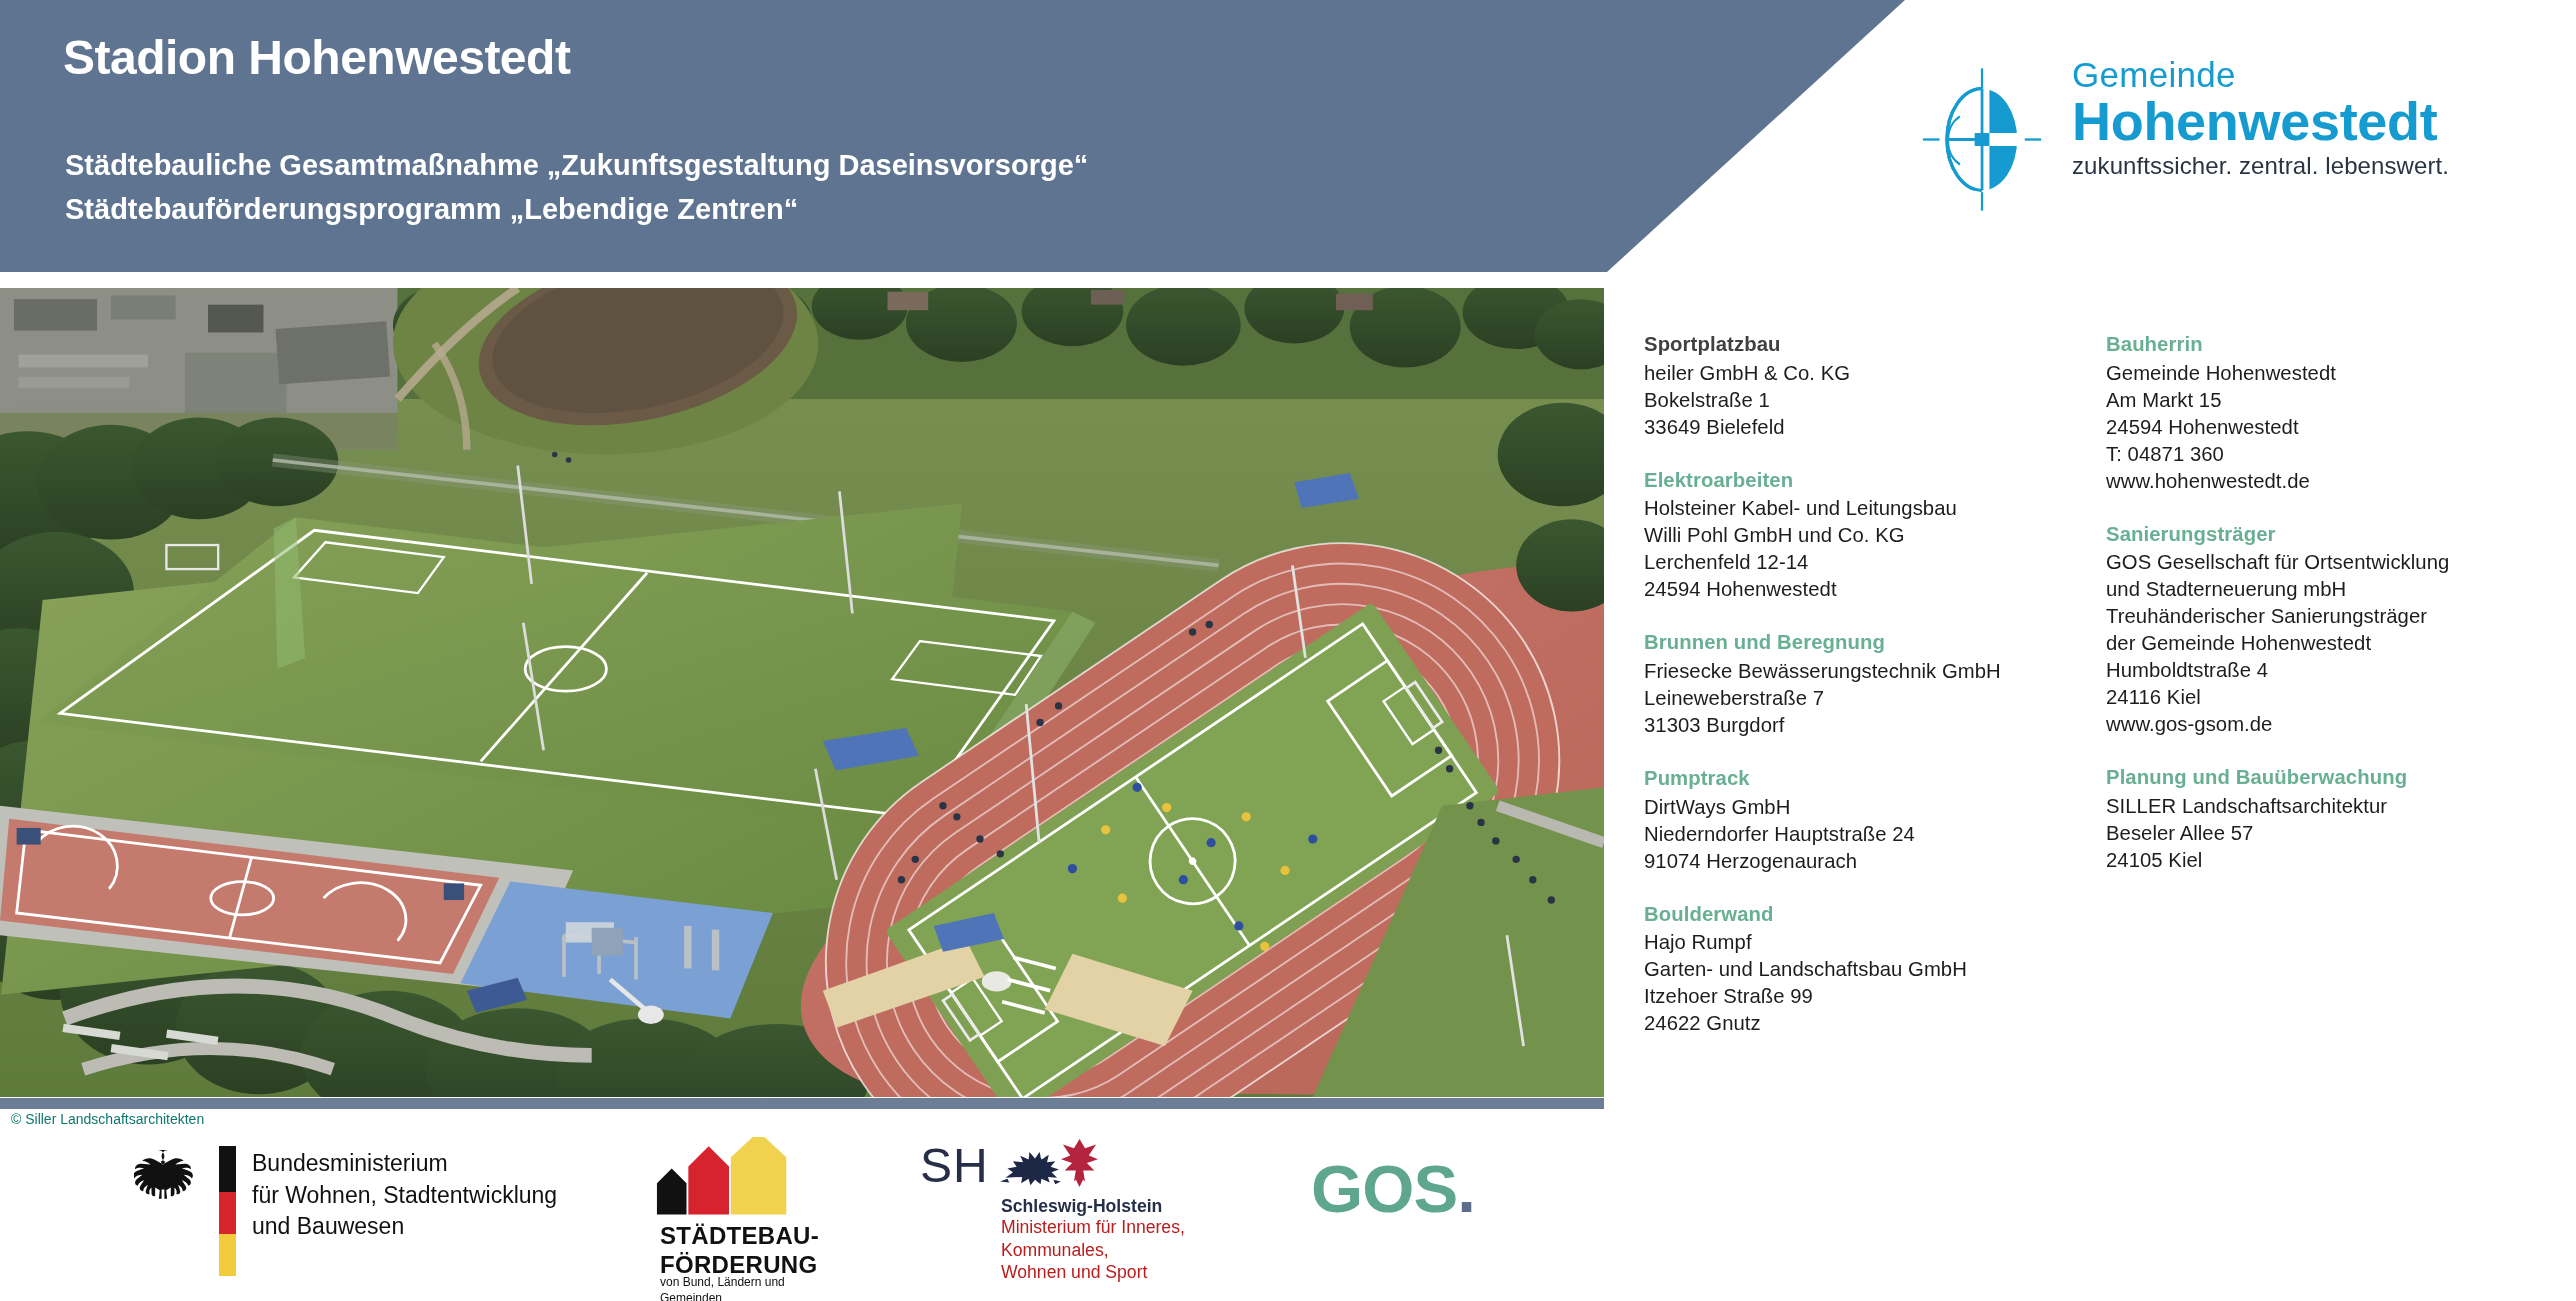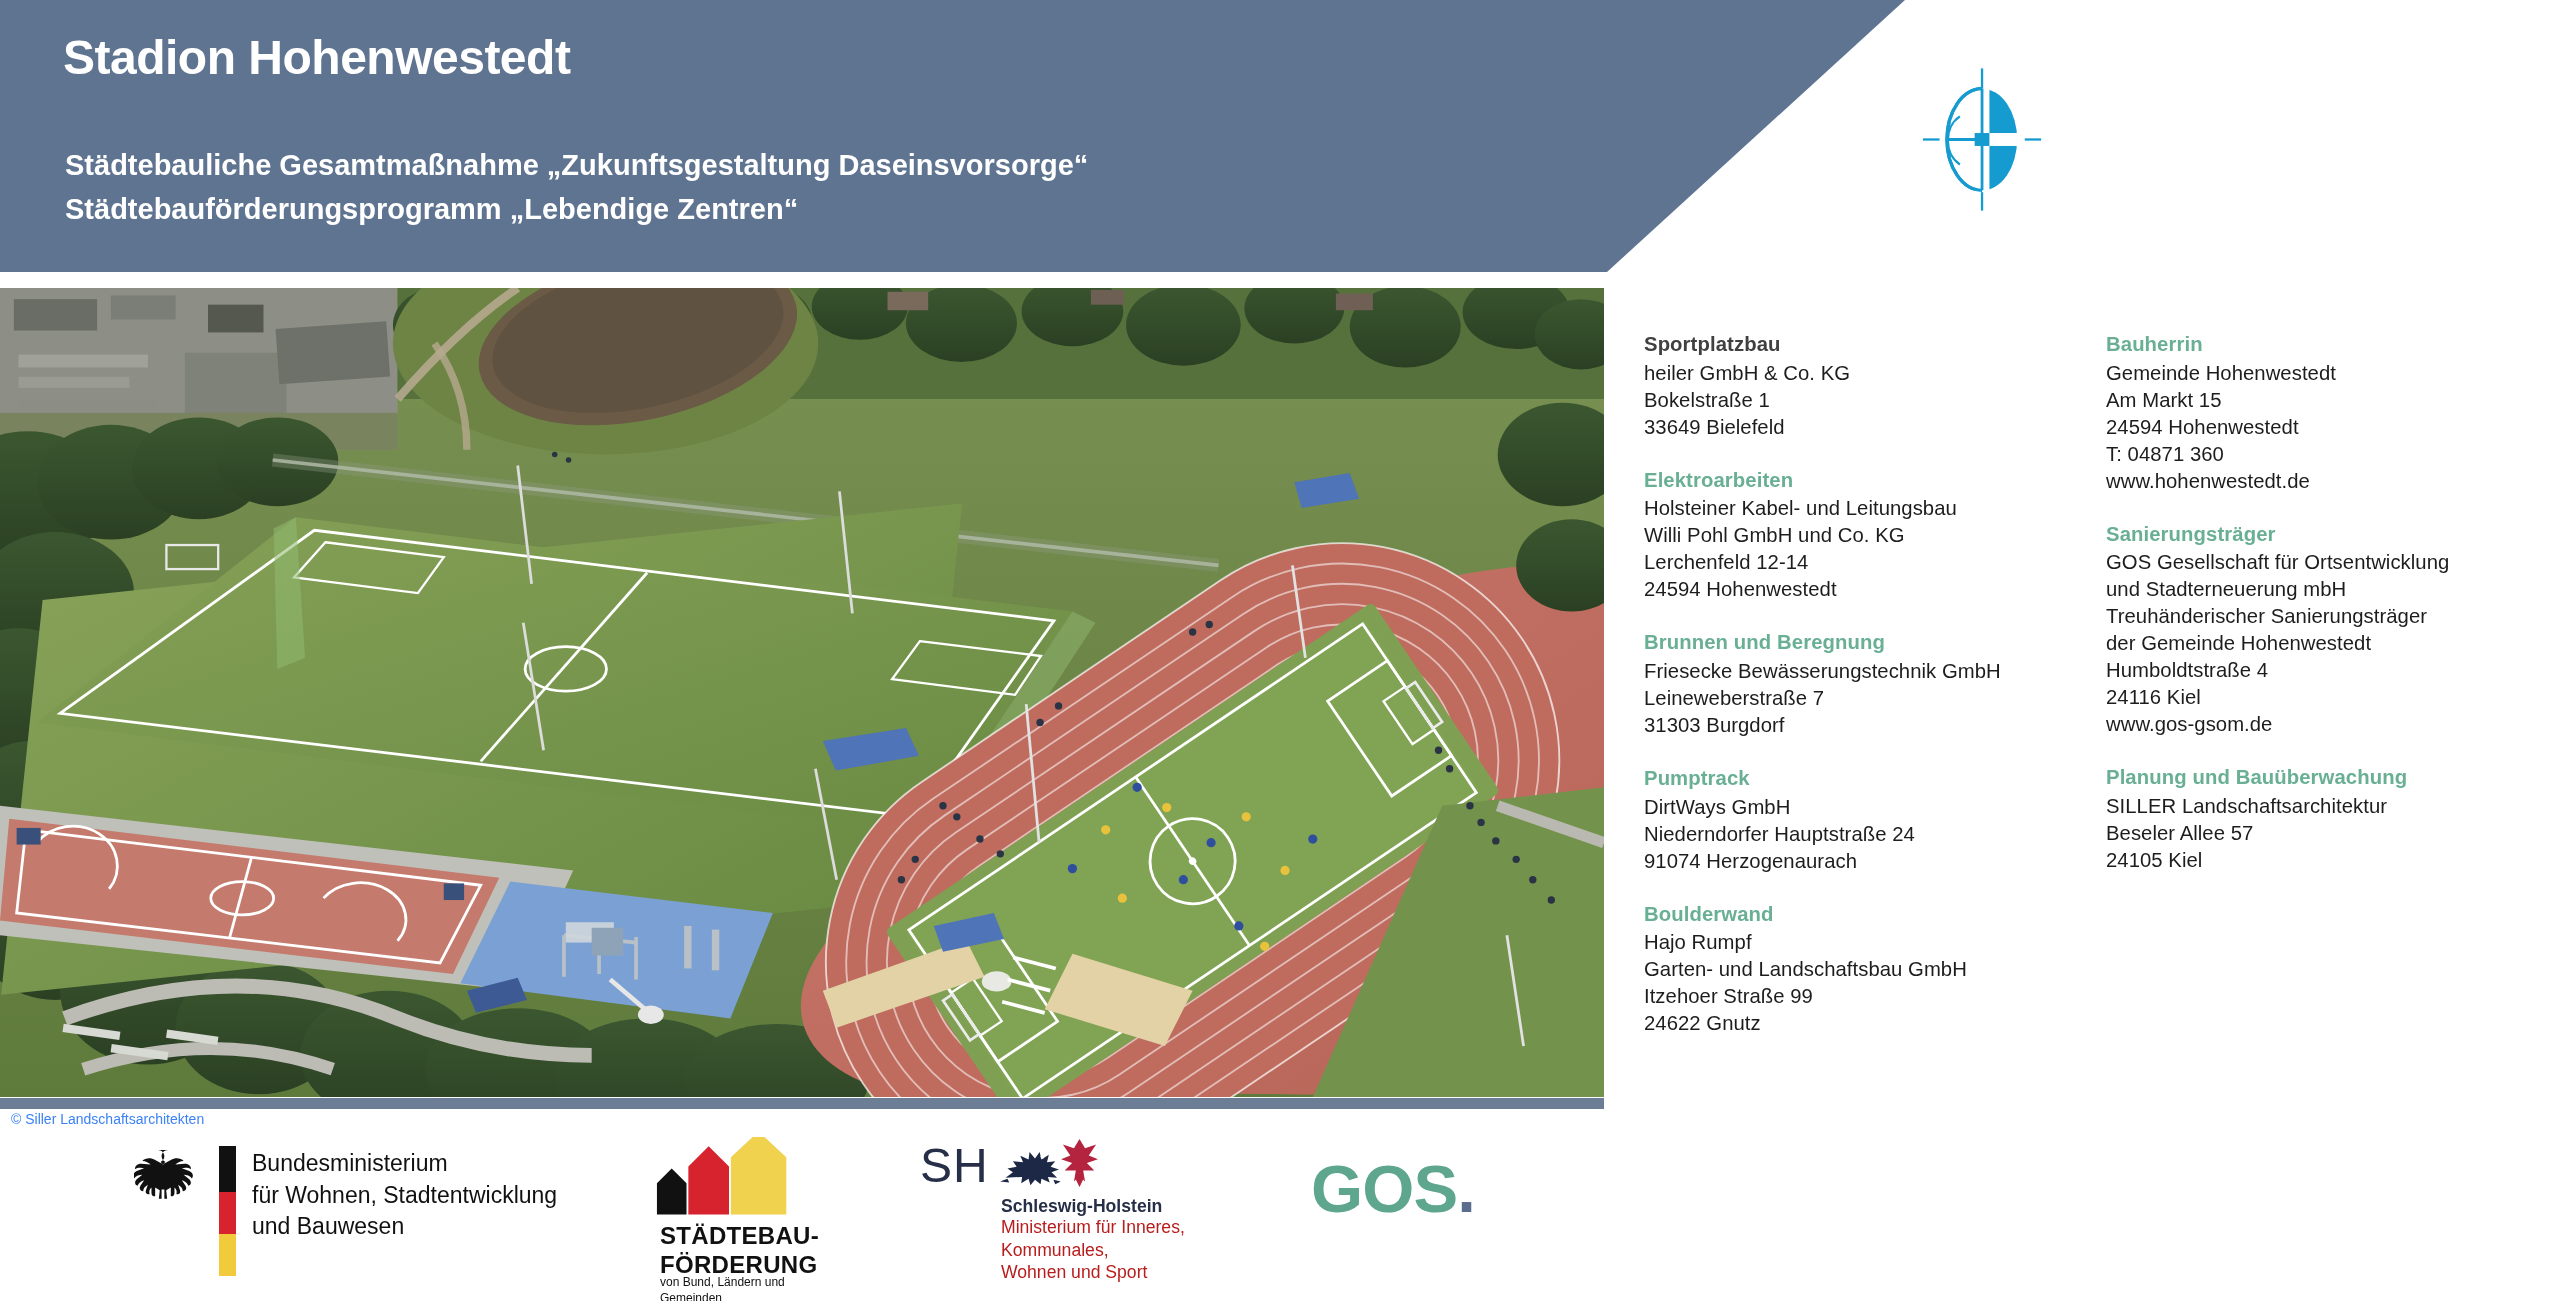--- a/index.html
+++ b/index.html
@@ -49,21 +49,21 @@
   .aerial {
     position:absolute; left:0; top:288px; width:1604px; height:809px;
     overflow:hidden; background:#4a6135;
   }
   .aerial-bottom-bar {
     position:absolute; left:0; top:1098px; width:1604px; height:11px;
     background:#6b7e96;
   }
   .copyright {
     position:absolute; left:11px; top:1111px;
-    font-size:14px; color:#3b82f6; font-family:"Liberation Sans", sans-serif;
+    font-size:14px; color:#0f766e; font-family:"Liberation Sans", sans-serif;
   }
 
   
   .contacts { position:absolute; left:1644px; top:333px; width:915px; height:740px; }
   .ccol { position:absolute; top:0; width:435px; }
   .ccol.left { left:0; }
   .ccol.right { left:462px; }
   .cblock { margin-bottom:28px; }
   .cblock h3 {
     font-size:20.3px; font-weight:bold; color:#68AF94;
@@ -139,20 +139,25 @@
         <rect x="60" y="78" width="54" height="14" fill="#ffffff"></rect>
         <rect x="60" y="30" width="16" height="112" fill="#ffffff"></rect>
 
         <rect x="60" y="78" width="16" height="14" fill="#159BD0"></rect>
         <line x1="30" y1="85" x2="68" y2="85" stroke="#159BD0" stroke-width="3"></line>
         <line x1="68" y1="30" x2="68" y2="140" stroke="#159BD0" stroke-width="3"></line>
         <path d="M68 30 A 38 55 0 0 0 68 140" fill="none" stroke="#159BD0" stroke-width="3.5"></path>
 
         <path d="M44 60 A 26 30 0 0 0 44 112" fill="none" stroke="#159BD0" stroke-width="2.5"></path>
       </svg>
+      <div class="gl-text">
+        <div class="gl-line1" style="color: rgb(21, 155, 208);">Gemeinde</div>
+        <div class="gl-line2" style="color: rgb(21, 155, 208);">Hohenwestedt</div>
+        <div class="gl-line3">zukunftssicher. zentral. lebenswert.</div>
+      </div>
     </div>
   </div>
 
   <div class="aerial">
     <svg width="1604" height="809" viewBox="0 0 1735 875">
       <defs>
         <linearGradient id="grassG" x1="0" y1="0" x2="0" y2="1">
           <stop offset="0%" stop-color="#7a9152"></stop>
           <stop offset="100%" stop-color="#5f7b3c"></stop>
         </linearGradient>

